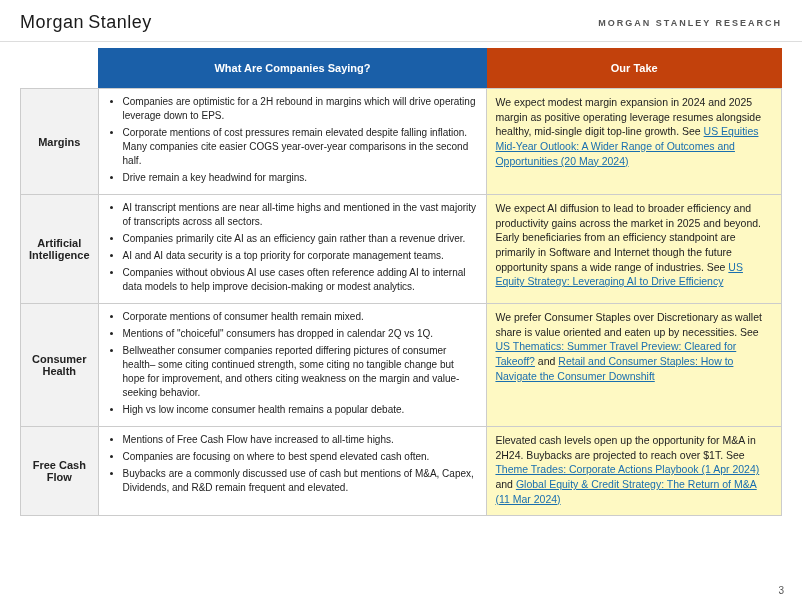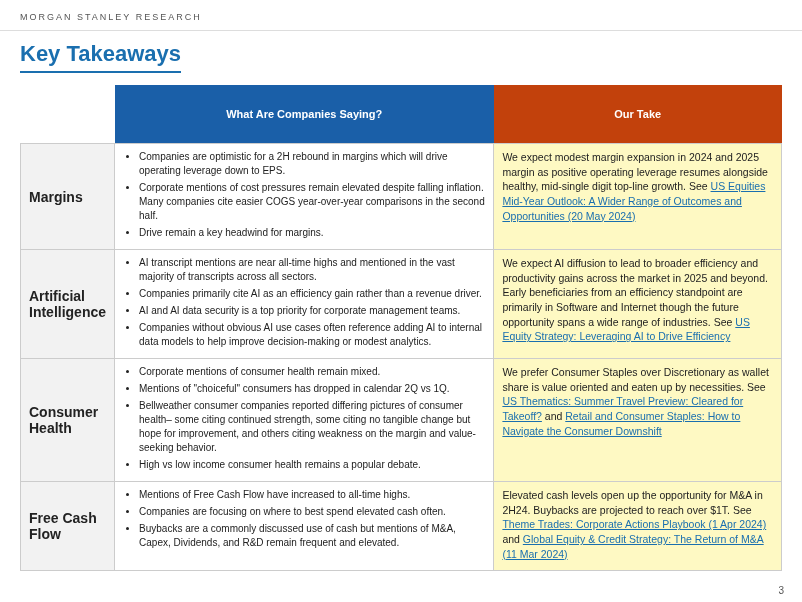--- a/index.html
+++ b/index.html
@@ -25,21 +25,21 @@
       font-weight: bold;
       color: #1a1a1a;
       letter-spacing: 0.5px;
     }
     .logo span { font-weight: normal; }
     .header-right {
       font-size: 9px;
       letter-spacing: 2px;
       color: #555;
       text-transform: uppercase;
-      font-weight: normal;
+      font-weight: bold;
     }
 
     
     .page-title-section {
       padding: 10px 20px 6px 20px;
     }
     .page-title {
       font-size: 22px;
       font-weight: bold;
       color: #1a6faf;
@@ -50,21 +50,21 @@
 
     
     .main-table {
       width: calc(100% - 40px);
       margin: 6px 20px;
       border-collapse: collapse;
     }
 
     
     .col-header-row td {
-      padding: 23px 10px;
+      padding: 14px 10px;
       font-weight: bold;
       font-size: 11px;
       text-align: center;
     }
     .col-what {
       background: #1a5fa8;
       color: #fff;
       width: 57%;
     }
     .col-our-take {
@@ -74,23 +74,24 @@
     }
 
     
     .data-row td {
       border: 1px solid #ccc;
       vertical-align: top;
       padding: 6px 8px;
     }
     .row-label {
       font-weight: bold;
+      text-align: center;
       width: 90px;
       background: #f2f2f2;
-      font-size: 14px;
+      font-size: 11px;
       vertical-align: middle !important;
     }
     .bullets-cell {
       background: #fff;
     }
     .our-take-cell {
       background: #fef9c3;
       font-size: 10.5px;
     }
 
@@ -127,26 +128,26 @@
     .wrapper {
       position: relative;
       min-height: 602px;
     }
   </style>
 </head>
 <body>
 <div class="wrapper">
 
 <div class="header">
+  <div class="logo">
+    <span>Morgan</span> <span>Stanley</span>
+  </div>
   <div class="header-right">MORGAN STANLEY RESEARCH</div>
 </div>
 
-<div class="page-title-section">
-  <div class="page-title">Key Takeaways</div>
-</div>
 
 <table class="main-table">
   <thead>
     <tr class="col-header-row">
       <td style="width:100px; border:none; background:#fff;"></td>
       <td class="col-what">What Are Companies Saying?</td>
       <td class="col-our-take">Our Take</td>
     </tr>
   </thead>
   <tbody id="table-body">

